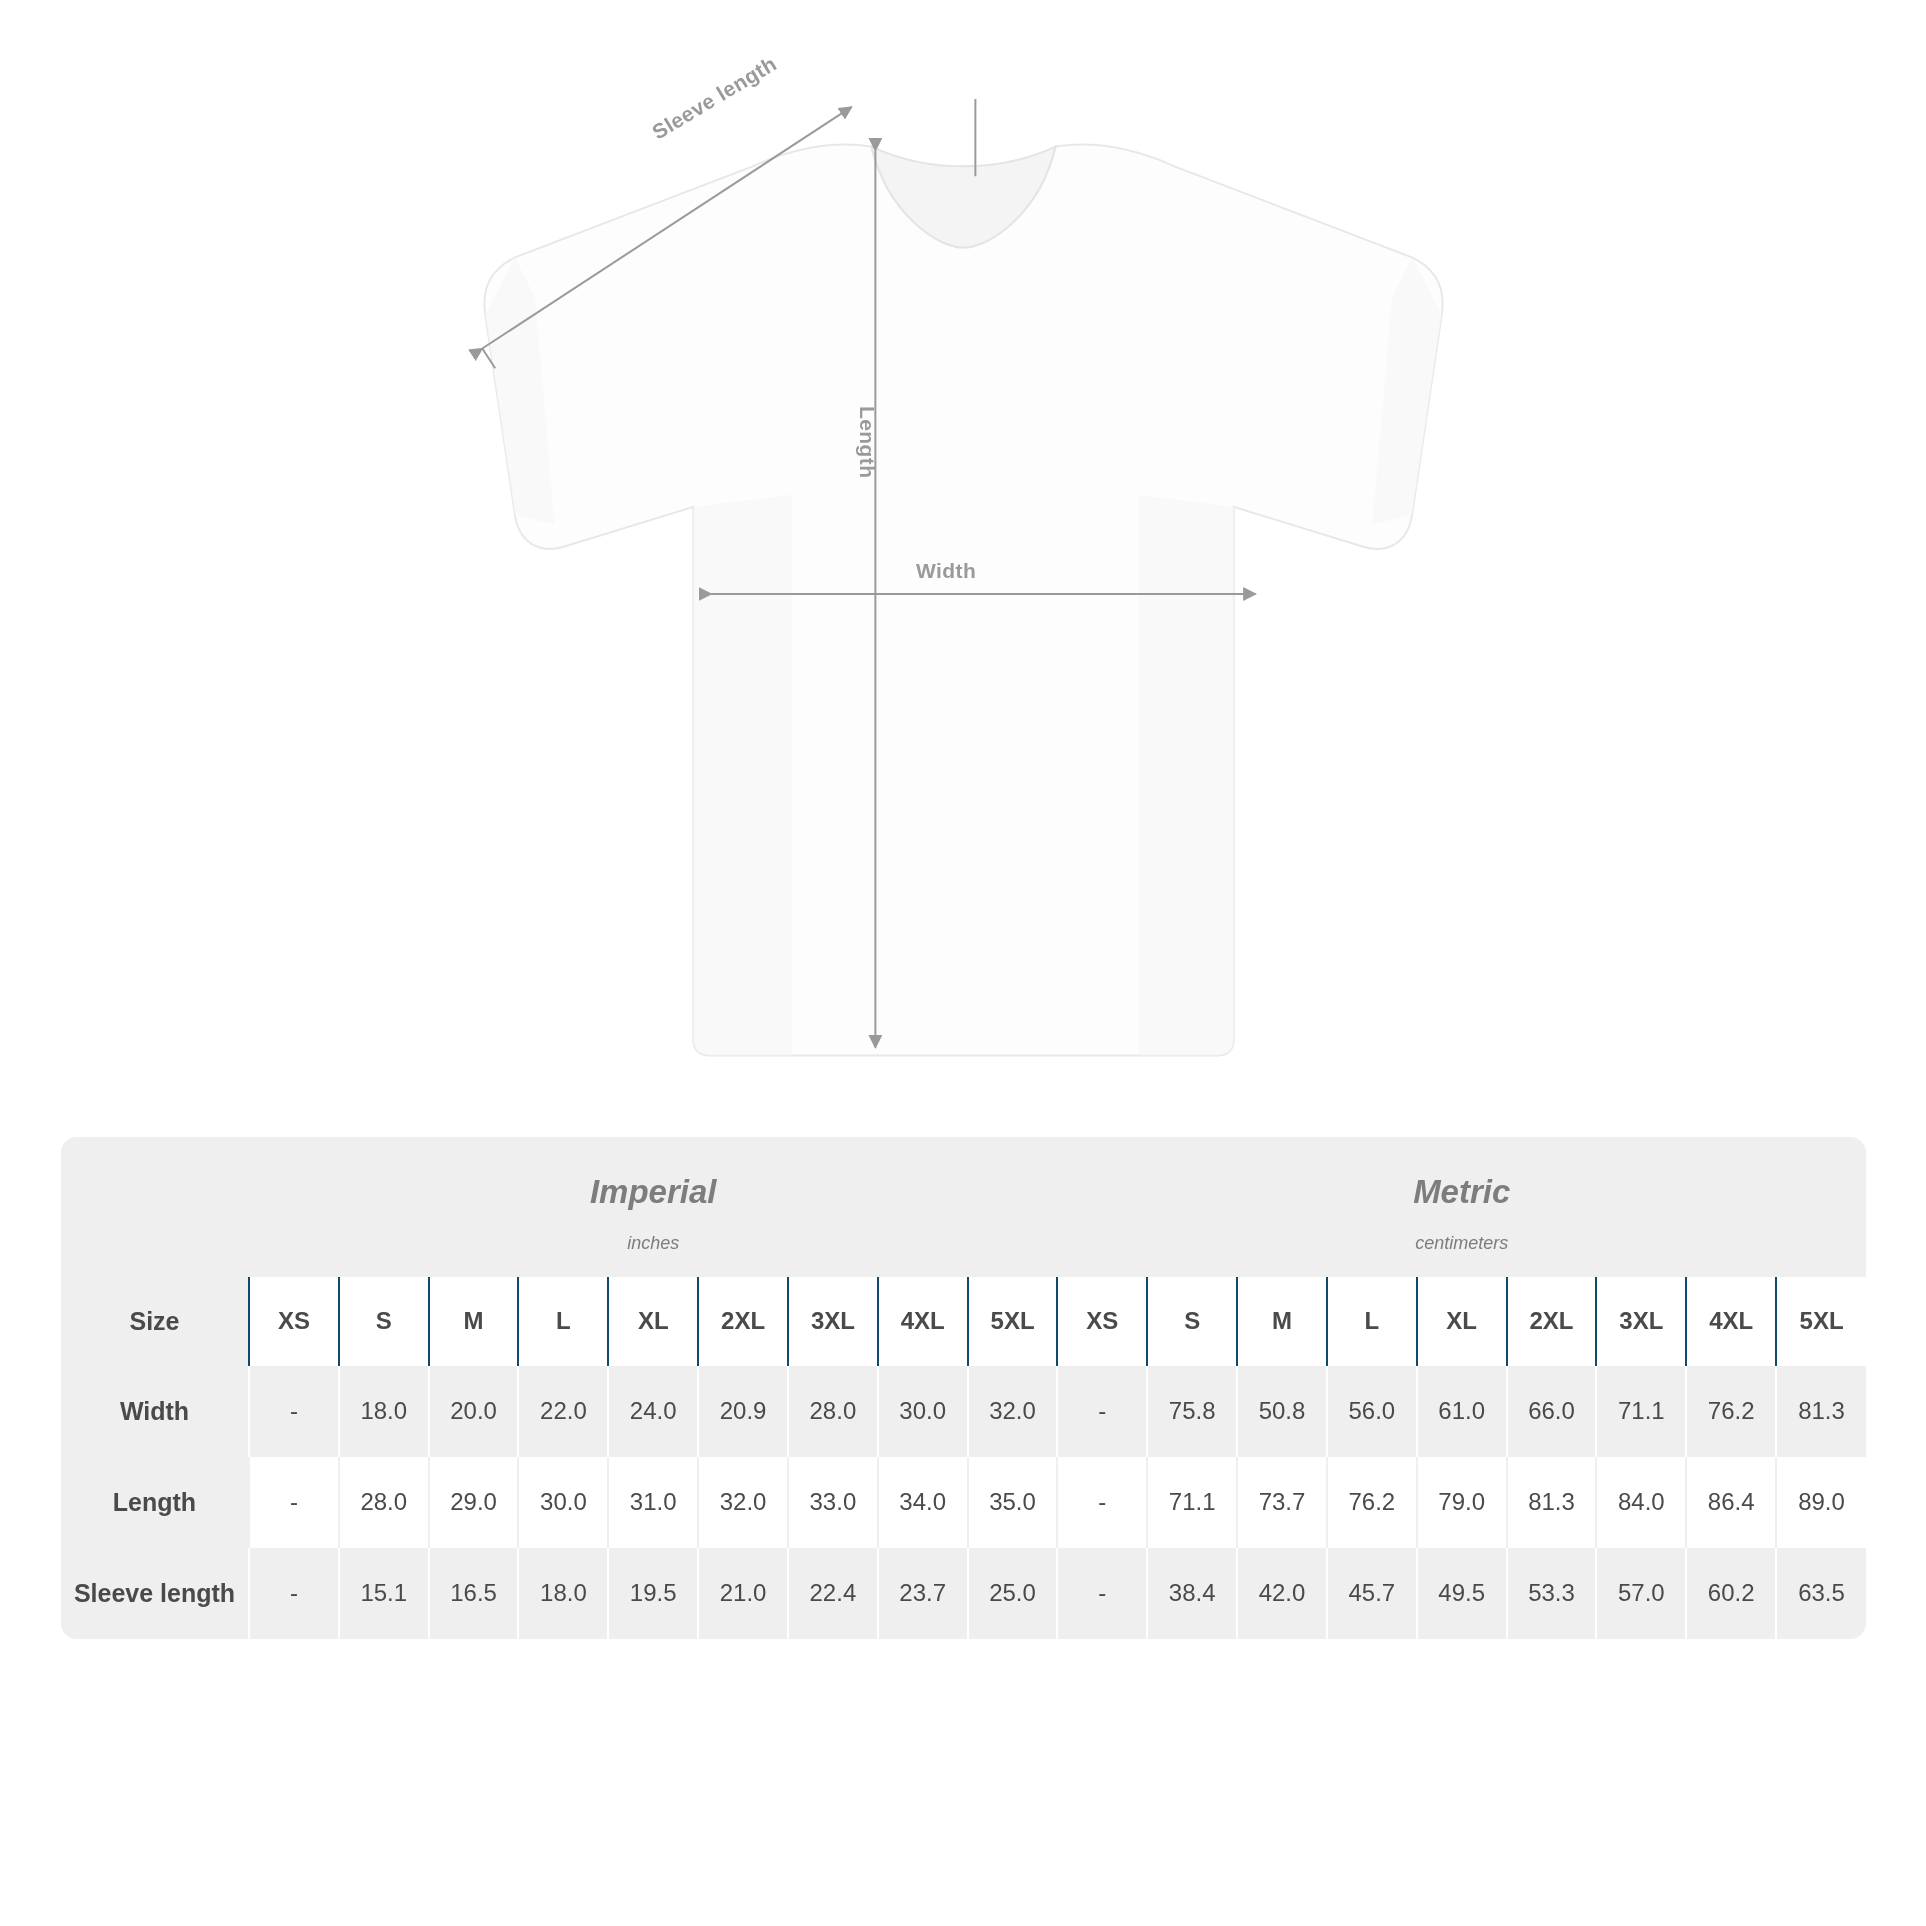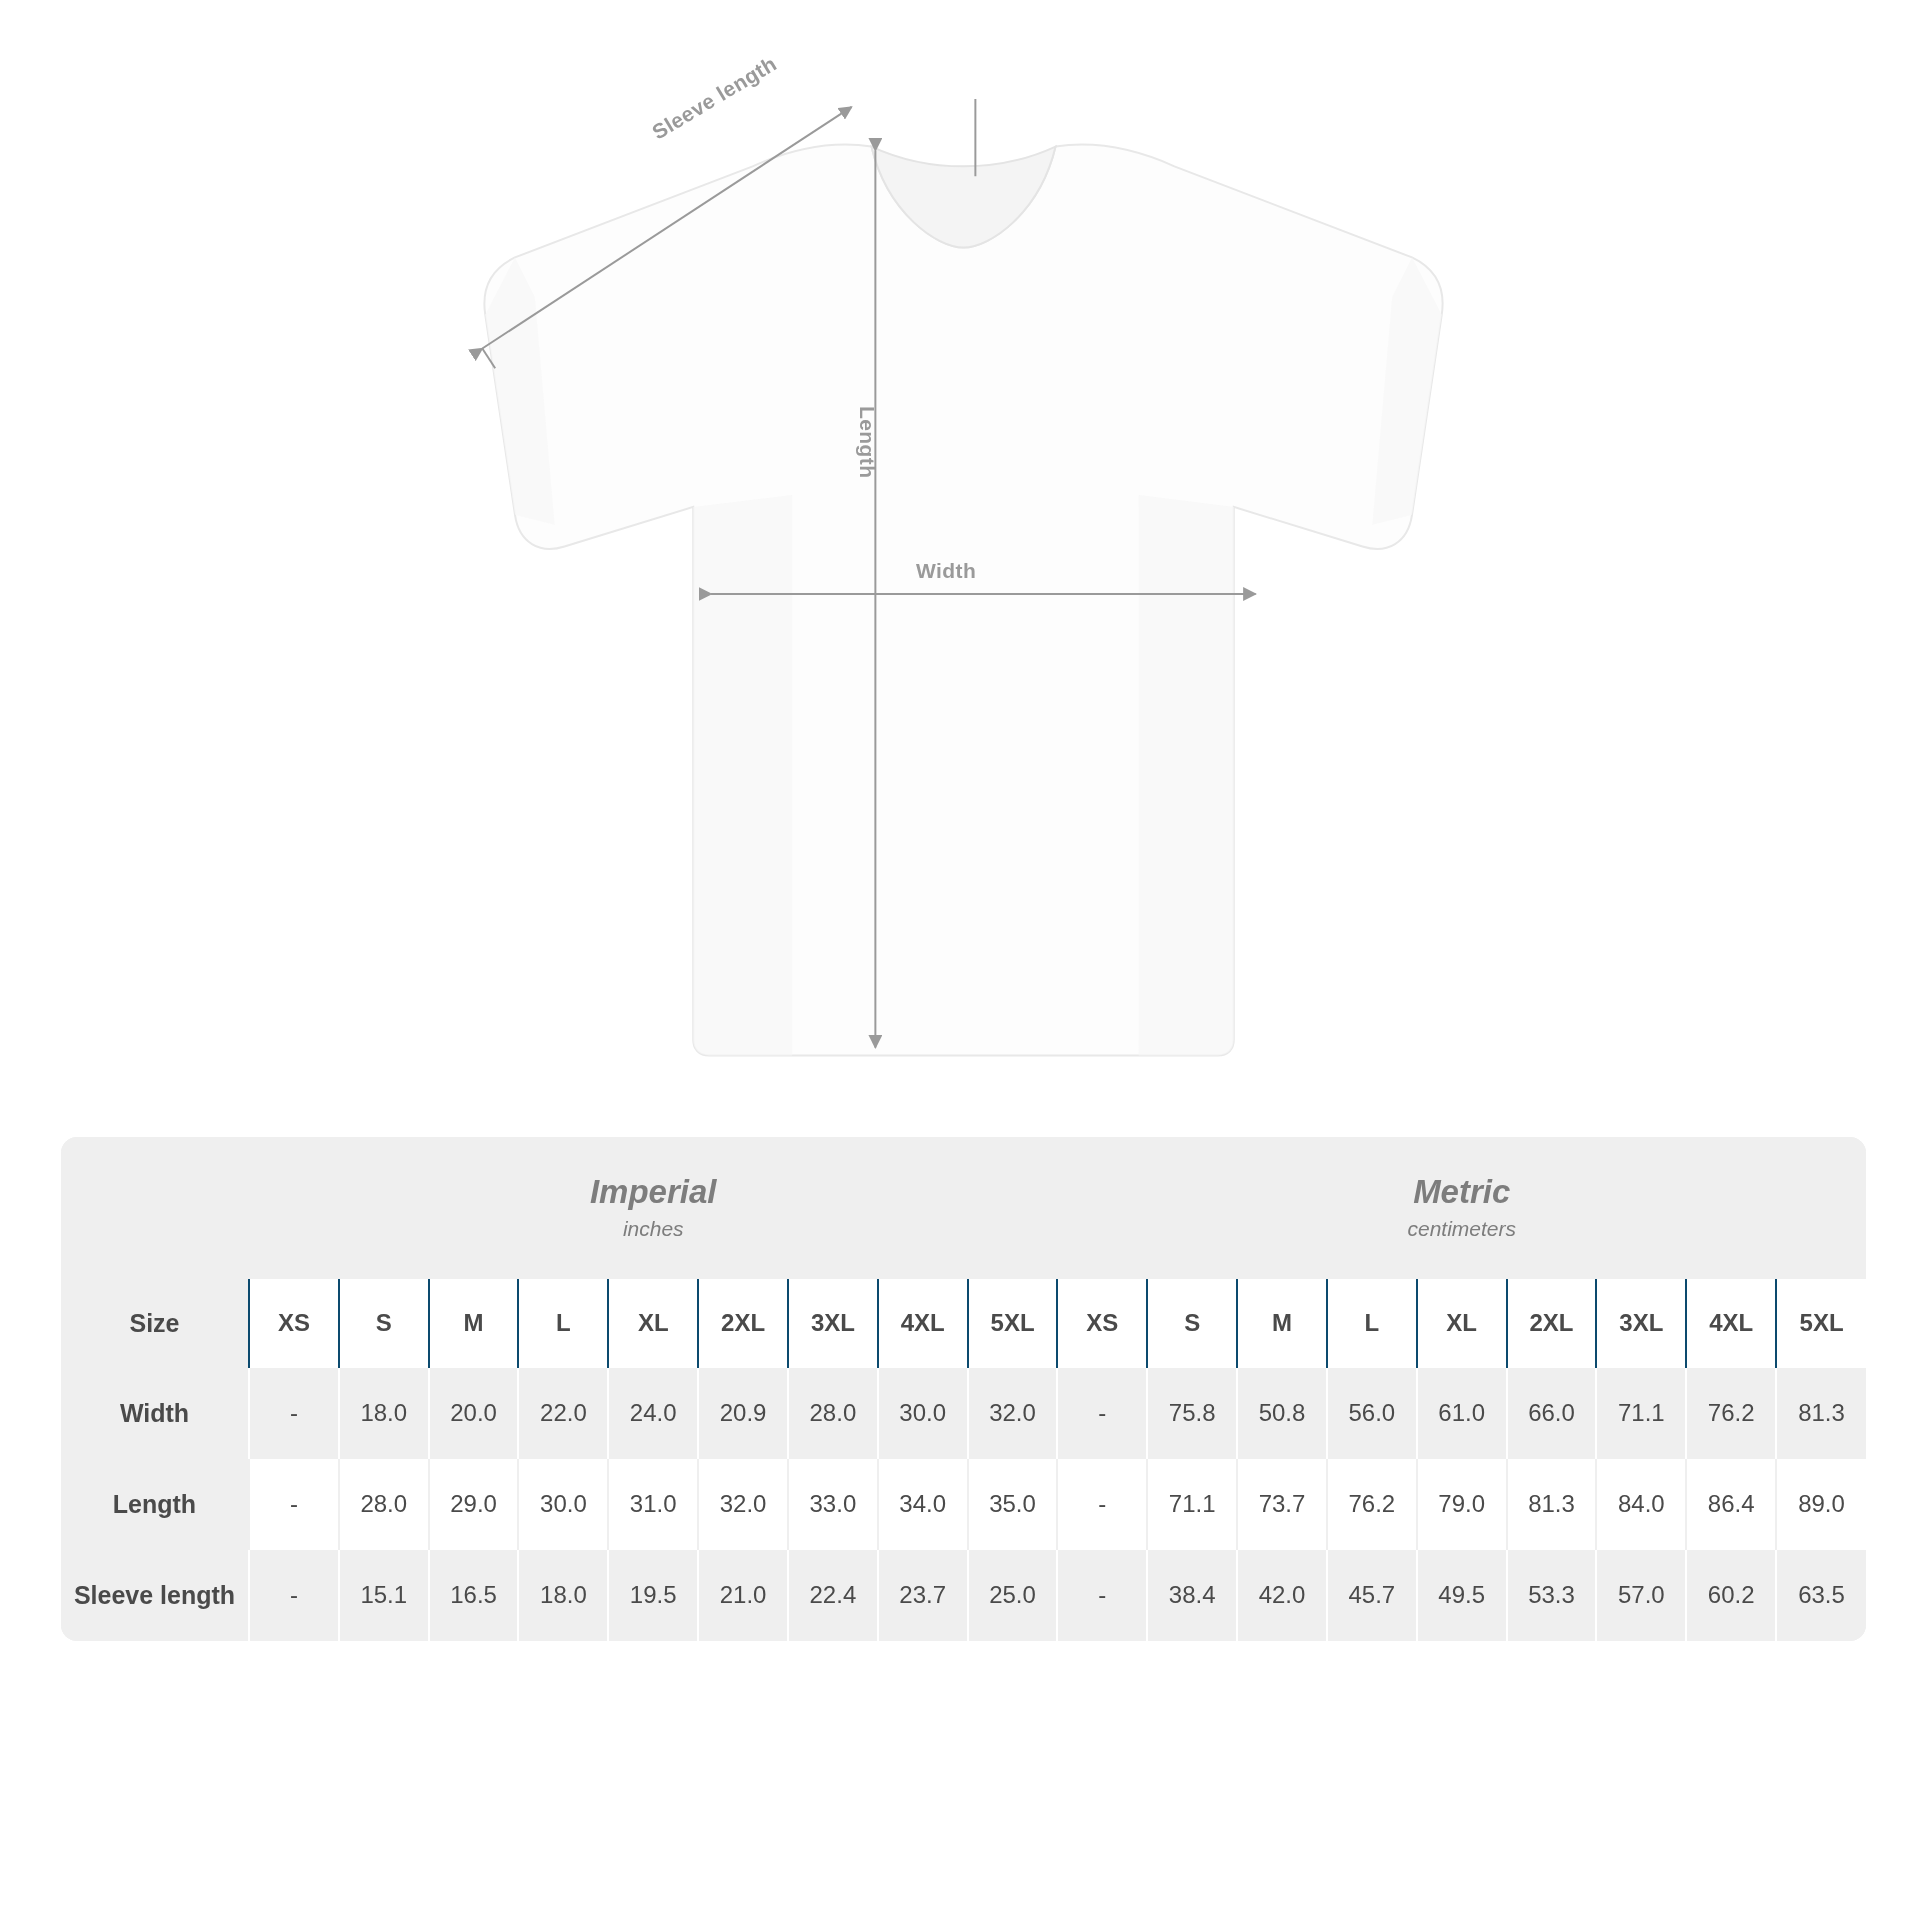--- a/index.html
+++ b/index.html
@@ -93,35 +93,35 @@
   table.size-table td, table.size-table th {
     text-align: center;
     vertical-align: middle;
     font-size: 24px;
     color: #4a4a4a;
     border: none;
   }
 
   
   .unit-row td {
-    padding: 36px 0 38px 0;
+    padding: 36px 0 23px 0;
     background: #efefef;
   }
   .unit-name {
     font-size: 33px;
     font-weight: bold;
     font-style: italic;
     color: #7d7d7d;
     line-height: 1.15;
   }
   .unit-sub {
-    font-size: 21px;
+    font-size: 18px;
     font-style: italic;
     color: #7d7d7d;
-    margin-top: 6px;
+    margin-top: 22px;
   }
 
   
   .head-row td {
     background: #ffffff;
     padding: 30px 8px;
     font-weight: bold;
     color: #4a4a4a;
     font-size: 25px;
   }

